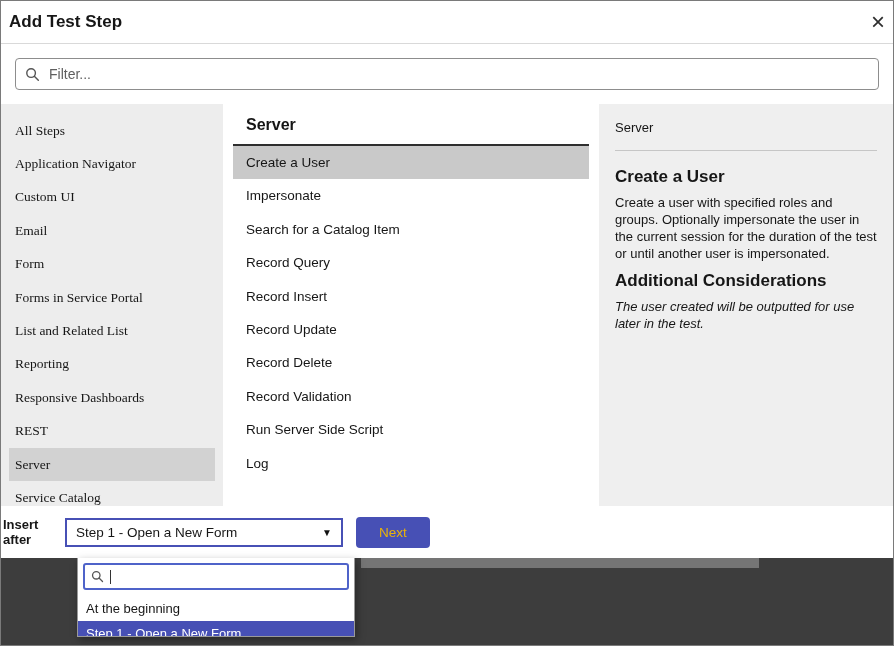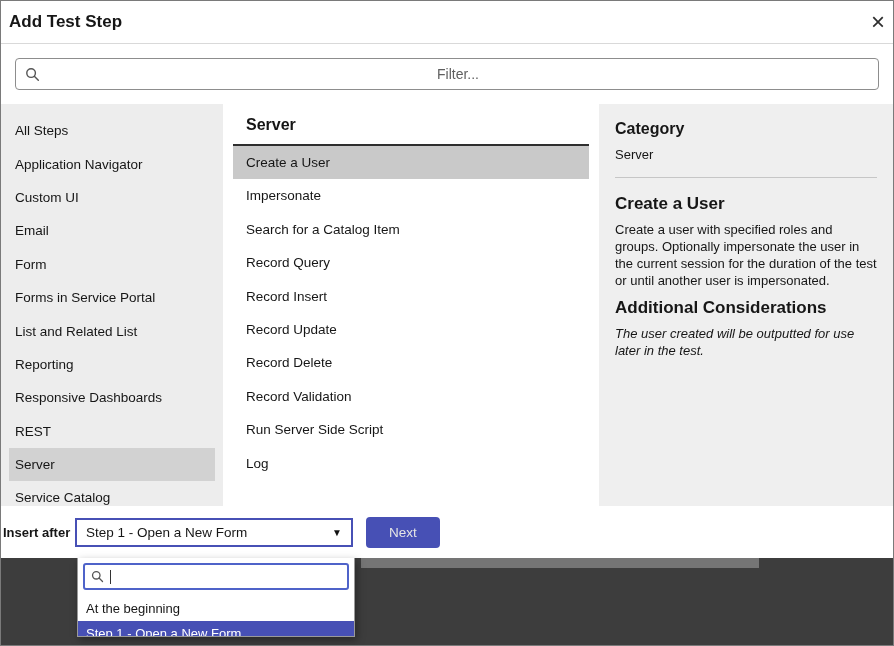--- a/index.html
+++ b/index.html
@@ -30,28 +30,27 @@
 
   .filter-row { padding: 14px; }
   .filter-box {
     display: flex; align-items: center; height: 32px;
     border: 1px solid #8d8d8d; border-radius: 4px; padding: 0 9px; background: #fff;
   }
   .filter-box input {
     flex: 1; border: none; outline: none; background: transparent;
     font-size: 14px; color: #333; margin-left: 7px;
     font-family: "Liberation Sans", sans-serif;
-    text-align: center;
   }
   .filter-box input::placeholder { color: #5f5f5f; }
 
   
   .main { position: absolute; top: 103px; left: 0; right: 0; bottom: 52px; display: flex; overflow: hidden; }
 
-  .sidebar { width: 222px; background: #ededed; padding-top: 10px; overflow: hidden; }
+  .sidebar { width: 222px; background: #ededed; padding-top: 10px; overflow: hidden; font-family: Liberation Serif, serif; }
   .sidebar-item {
     margin: 0 8px; height: 33.4px; display: flex; align-items: center;
     padding: 0 6px; font-size: 13.5px; cursor: pointer; white-space: nowrap;
   }
   .sidebar-item.selected { background: #d2d2d2; }
 
   .middle { width: 376px; background: #fff; padding: 0 10px; overflow: hidden; }
   .step-heading {
     font-size: 16px; font-weight: 700; padding: 12px 0 10px 13px;
     border-bottom: 2px solid #2e2e2e;
@@ -69,31 +68,31 @@
   .step-title { font-size: 17px; font-weight: 700; margin: 0 0 7px; }
   .step-desc { font-size: 13px; line-height: 1.32; margin: 0 0 8px; }
   .additional-title { font-size: 17px; font-weight: 700; margin: 8px 0 7px; }
   .additional-text { font-size: 13px; line-height: 1.32; margin: 0; font-style: italic; }
 
   
   .modal-footer {
     position: absolute; left: 0; right: 0; bottom: 0; height: 52px;
     background: #fff; display: flex; align-items: center;
   }
-  .insert-label { font-size: 13px; font-weight: 700; width: 74px; padding-left: 2px; }
+  .insert-label { font-size: 13px; font-weight: 700; width: 64px; padding-left: 2px; }
   .insert-select {
     width: 278px; height: 29px; background: #fff;
     border: 2px solid var(--accent, #4750b5);
     display: flex; align-items: center; justify-content: space-between;
     padding: 0 9px; font-size: 13.5px; cursor: pointer;
   }
   .caret { font-size: 10px; color: #111; }
   .next-btn {
     margin-left: 13px; width: 74px; height: 31px;
-    background: var(--accent, #4750b5); color: #e5e5e5; border: none; border-radius: 4px;
+    background: var(--accent, #4750b5); color: #eab308; border: none; border-radius: 4px;
     font-size: 13.5px; cursor: pointer; font-family: "Liberation Sans", sans-serif;
   }
 
   
   .backdrop { position: absolute; top: 557px; left: 0; right: 0; bottom: 0; background: #3d3d3d; }
   .backdrop-strip { position: absolute; top: 0; left: 360px; width: 398px; height: 10px; background: #757575; }
 
   
   .dropdown {
     position: absolute; left: 76px; top: 557px; bottom: 8px; width: 278px;
@@ -159,21 +158,20 @@
           <div class="step-item">Record Insert</div>
           <div class="step-item">Record Update</div>
           <div class="step-item">Record Delete</div>
           <div class="step-item">Record Validation</div>
           <div class="step-item">Run Server Side Script</div>
           <div class="step-item">Log</div>
         </div>
     </div>
 
     <div class="details">
-      <div class="category-heading">Category</div>
       <div class="category-value">Server</div>
       <hr class="details-divider">
       <div class="step-title">Create a User</div>
       <p class="step-desc">Create a user with specified roles and groups. Optionally impersonate the user in the current session for the duration of the test or until another user is impersonated.</p>
       <div class="additional-title">Additional Considerations</div>
       <p class="additional-text">The user created will be outputted for use later in the test.</p>
     </div>
   </div>
 
   <div class="modal-footer">

